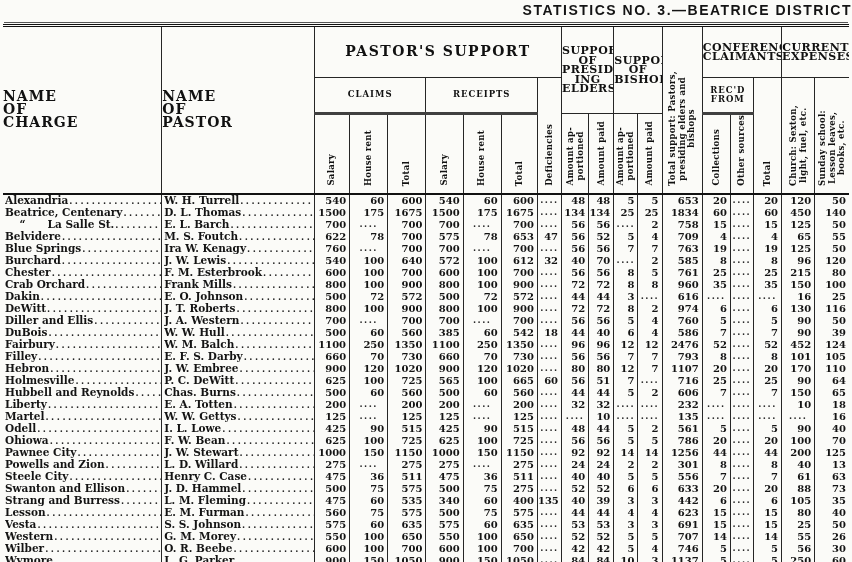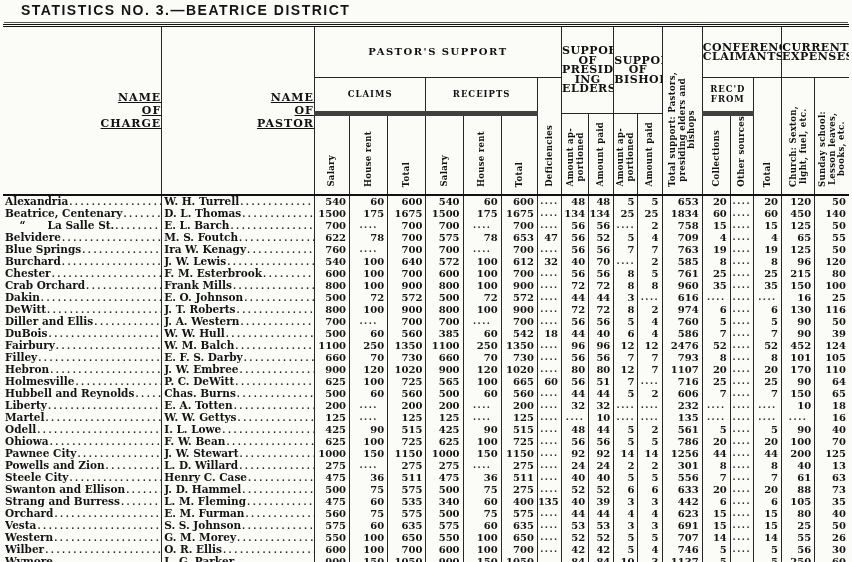--- a/index.html
+++ b/index.html
@@ -2,21 +2,21 @@
 <html><head>
 <meta charset="utf-8">
 <style>
   html,body{margin:0;padding:0;}
   body{
     width:852px;height:562px;overflow:hidden;
     background:#fbfbf8;color:#141414;
     font-family:"DejaVu Serif",serif;
   }
   .title{
-    text-align:left;
+    text-align:right;
     font:700 14px "Liberation Sans",sans-serif;
     letter-spacing:1.5px;
     padding-top:2px;height:19px;margin-left:21px;
   }
   .topline{border-top:1px solid #555;margin:1px 4px 0;}
   table{
     border-collapse:collapse;table-layout:fixed;
     width:846px;margin:1px 0 0 3px;
     border-top:3px double #111;
     border-bottom:4px double #111;
@@ -26,33 +26,33 @@
     overflow:hidden;padding:0;
   }
   tr > *:first-child{border-left:none;}
   tr > *:last-child{border-right:none;}
   thead{border-bottom:2px solid #111;}
   thead th{font-weight:700;color:#111;}
   tr.r1{height:52px;}
   tr.r2{height:36px;}
   tr.r3{height:72px;}
   .namehead{
-    font-size:11px;letter-spacing:1px;text-align:right;
-    white-space:pre-line;line-height:13px;border-bottom:none!important;text-decoration:underline;
+    font-size:14px;letter-spacing:1px;text-align:left;
+    white-space:pre-line;line-height:13px;border-bottom:none!important;
   }
   .grp{
     font-size:11px;letter-spacing:.5px;text-align:center;
     white-space:pre-line;line-height:9.5px;
     border-bottom:1px solid #262626;vertical-align:middle;
   }
-  .grp.big{font-size:10px;letter-spacing:1.5px;}
+  .grp.big{font-size:14px;letter-spacing:1.5px;}
   .sub{
     font-size:8.5px;letter-spacing:1px;text-align:center;
     white-space:pre-line;line-height:9.5px;
-    border-bottom:5px solid #404040;vertical-align:middle;
+    border-bottom:3px solid #404040;vertical-align:middle;
   }
   th.rot{vertical-align:bottom;text-align:center;padding-bottom:3px;}
   .v{
     writing-mode:vertical-rl;transform:rotate(180deg);
     white-space:pre-line;display:inline-block;
     font-size:8.5px;font-weight:700;line-height:9.5px;
     letter-spacing:.3px;max-height:150px;
   }
   tbody td,tfoot td{
     font-size:10px;font-weight:700;text-align:right;
@@ -802,21 +802,21 @@
         <td>3</td>
         <td>442</td>
         <td>6</td>
         <td class="dots">....</td>
         <td>6</td>
         <td>105</td>
         <td>35</td>
       </tr>
       <tr>
         <td class="name">
-          <div class="ncell"><span class="nm">Orchard</span><span class="ldr">............................................................</span></div>
+          <div class="ncell"><span class="nm">Lesson</span><span class="ldr">............................................................</span></div>
         </td>
         <td class="name">
           <div class="ncell"><span class="nm">E. M. Furman</span><span class="ldr">............................................................</span></div>
         </td>
         <td>560</td>
         <td>75</td>
         <td>575</td>
         <td>500</td>
         <td>75</td>
         <td>575</td>
@@ -880,21 +880,21 @@
         <td class="dots">....</td>
         <td>14</td>
         <td>55</td>
         <td>26</td>
       </tr>
       <tr>
         <td class="name">
           <div class="ncell"><span class="nm">Wilber</span><span class="ldr">............................................................</span></div>
         </td>
         <td class="name">
-          <div class="ncell"><span class="nm">O. R. Ellis</span><span class="ldr">............................................................</span></div>
+          <div class="ncell"><span class="nm">O. R. Beebe</span><span class="ldr">............................................................</span></div>
         </td>
         <td>600</td>
         <td>100</td>
         <td>700</td>
         <td>600</td>
         <td>100</td>
         <td>700</td>
         <td class="dots">....</td>
         <td>42</td>
         <td>42</td>

